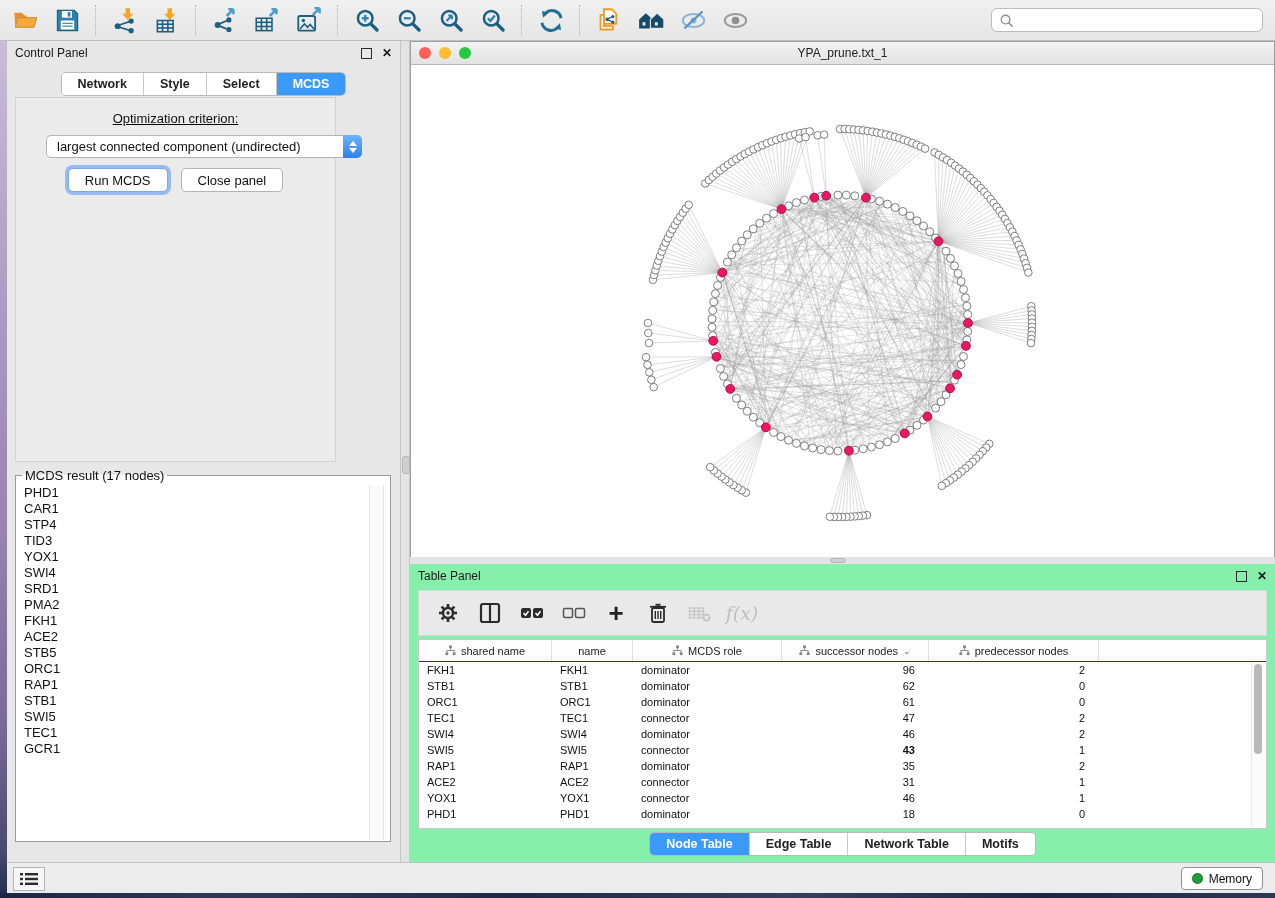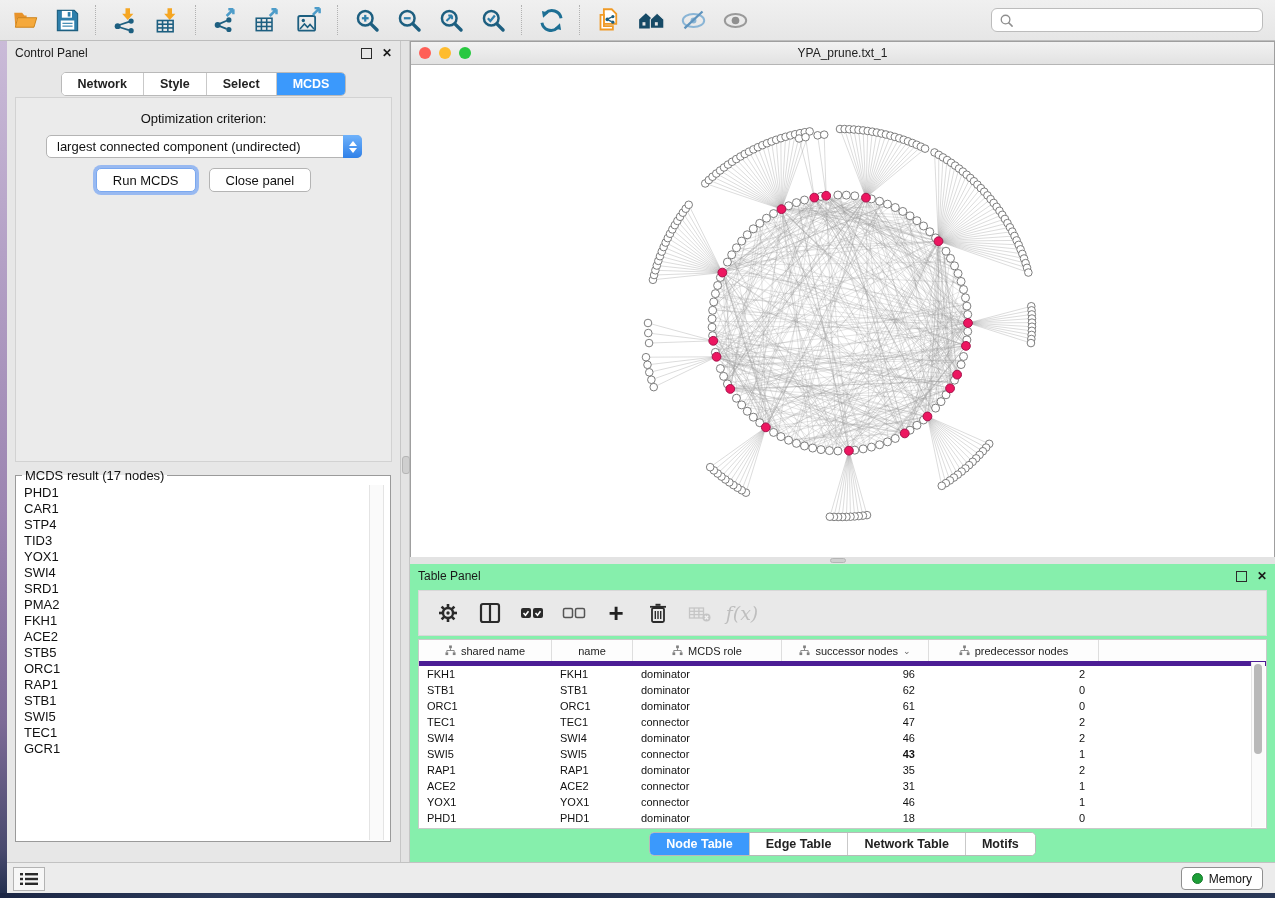--- a/index.html
+++ b/index.html
@@ -25,21 +25,21 @@
   .panel-title{flex:1;}
   .float-box{width:9px;height:9px;border:1.5px solid #2b2b2b;display:inline-block;margin-right:10px;}
   .close-x{font-size:12px;font-weight:bold;color:#1a1a1a;line-height:1;}
   
   .control-panel{position:absolute;left:7px;top:41px;width:393px;height:821px;background:#e7e7e7;box-sizing:border-box;}
   .seg-bar{position:absolute;top:31px;left:0;width:100%;display:flex;justify-content:center;}
   .seg{display:flex;border:1px solid #b9b9b9;border-radius:5px;overflow:hidden;background:#fff;height:22px;}
   .seg button{border:none;background:#fff;font-size:12.5px;font-weight:bold;color:#222;padding:0 16px;border-right:1px solid #c9c9c9;cursor:pointer;font-family:"Liberation Sans",sans-serif;}
   .seg button:last-child{border-right:none;}
   .seg button.active{background:#3b99fc;color:#fff;}
-  .subpanel{position:absolute;left:8px;top:56px;width:377px;height:365px;background:#ebebeb;border:1px solid #d2d2d2;box-sizing:border-box;}
+  .subpanel{position:absolute;left:8px;top:56px;width:321px;height:365px;background:#ebebeb;border:1px solid #d2d2d2;box-sizing:border-box;text-decoration:underline;}
   .opt-label{margin-top:13px;text-align:center;font-size:13px;color:#111;}
   .dropdown{position:absolute;left:30px;top:37px;width:316px;height:23px;background:#fff;border:1px solid #b4b4b4;border-radius:5px;
     display:flex;align-items:center;box-sizing:border-box;}
   .dropdown .val{flex:1;font-size:13px;padding-left:10px;color:#111;white-space:nowrap;}
   .stepper{width:19px;height:23px;margin-right:-1px;border-radius:0 5px 5px 0;background:linear-gradient(#6fb2fb,#2f80e8);
     display:flex;flex-direction:column;align-items:center;justify-content:center;gap:2px;}
   .stepper i{width:0;height:0;border-left:4px solid transparent;border-right:4px solid transparent;display:block;}
   .stepper .up{border-bottom:5px solid #fff;}
   .stepper .dn{border-top:5px solid #fff;}
   .btn-row{position:absolute;left:0;top:70px;width:100%;display:flex;justify-content:center;gap:13px;}
@@ -63,21 +63,21 @@
   .light{width:12px;height:12px;border-radius:50%;}
   .net-canvas{display:block;background:#fff;}
   
   .table-panel{position:absolute;left:410px;top:564px;width:865px;height:298px;background:#86efac;box-sizing:border-box;}
   .tt-bar{position:absolute;left:8px;top:26px;right:8px;height:46px;background:#e9e9e9;border:1px solid #d8d8d8;display:flex;align-items:center;padding-left:10px;gap:4px;box-sizing:border-box;}
   .tt-btn{width:38px;height:38px;border:none;background:transparent;display:flex;align-items:center;justify-content:center;padding:0;cursor:pointer;}
   .tt-btn .glyph{font-size:22px;color:#222;line-height:1;}
   .tt-btn.disabled{opacity:.45;cursor:default;}
   .tt-btn .fx{font-family:"DejaVu Serif",serif;font-style:italic;font-size:19px;color:#8b8b8b;text-align:center;}
   .table-wrap{position:absolute;left:8px;top:75px;right:8px;height:190px;background:#fff;border:1px solid #c9c9c9;box-sizing:border-box;overflow:hidden;}
-  .thead{display:flex;height:21px;border-bottom:5px solid #4c1d95;background:#fdfdfd;}
+  .thead{display:flex;height:21px;border-bottom:1px solid #4c1d95;background:#fdfdfd;}
   .th{display:flex;align-items:center;justify-content:center;gap:5px;font-size:11px;color:#222;border-right:1px solid #dedede;box-sizing:border-box;height:21px;}
   .th .sort{font-size:9px;color:#666;}
   .tbody .tr{display:flex;height:16px;align-items:center;}
   .td{font-size:11px;color:#111;box-sizing:border-box;white-space:nowrap;}
   .td.l{padding-left:8px;text-align:left;}
   .td.r{padding-right:14px;text-align:right;}
   .tscroll{position:absolute;top:22px;right:1px;width:13px;bottom:1px;background:#fbfbfb;border-left:1px solid #e6e6e6;}
   .tscroll .thumb{position:absolute;left:2px;top:2px;width:8px;height:90px;background:#b9b9b9;border-radius:5px;}
   .bottom-tabs{position:absolute;left:0;right:0;top:268px;display:flex;justify-content:center;}
   

